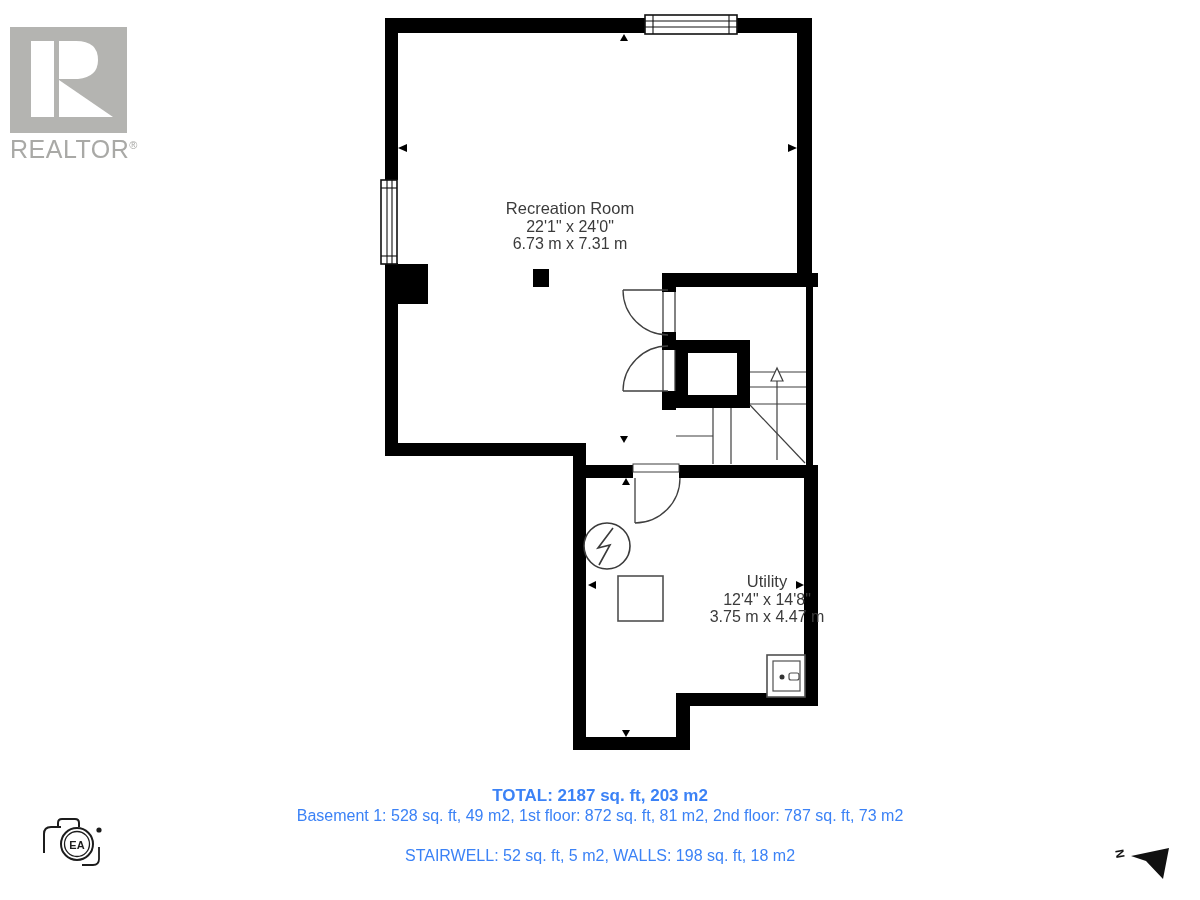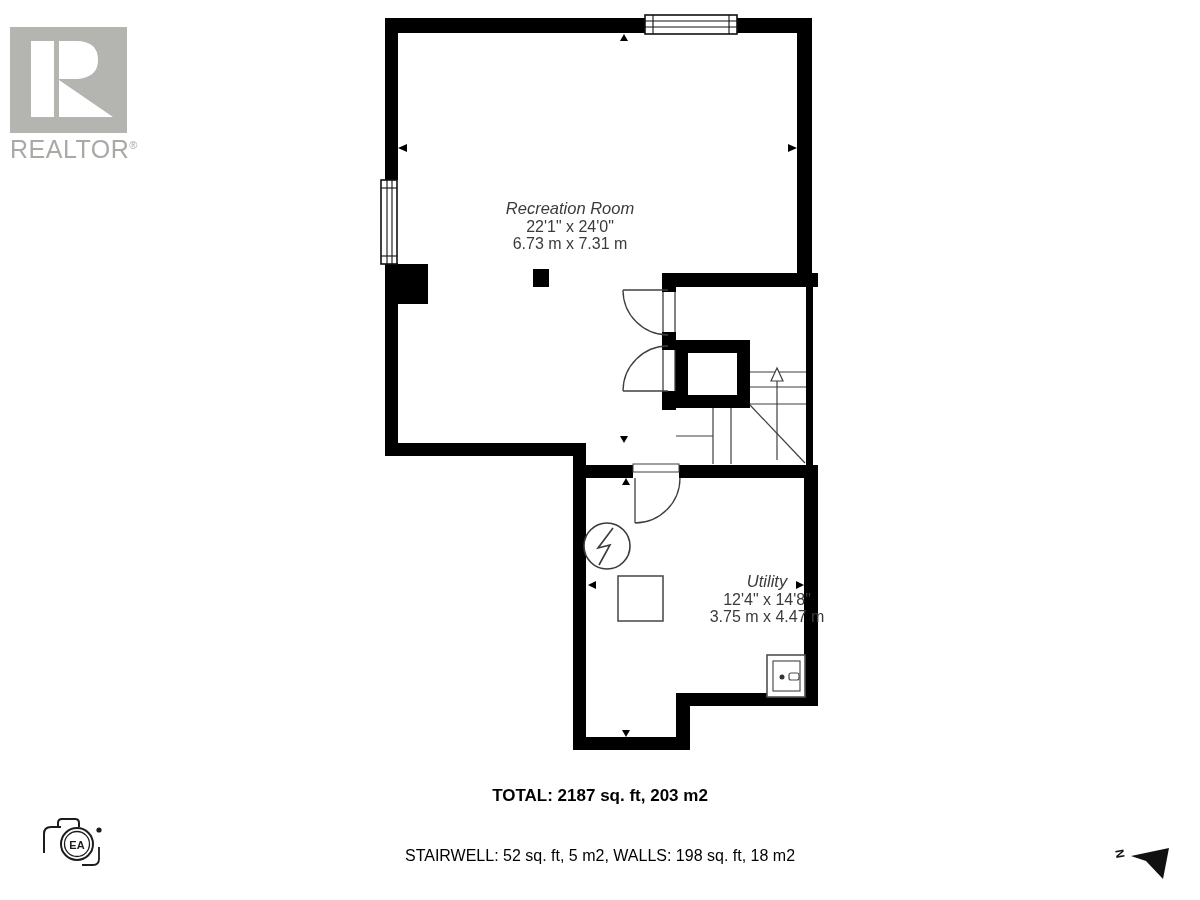--- a/index.html
+++ b/index.html
@@ -2,32 +2,32 @@
 <html><head>
 <meta charset="utf-8">
 <style>
   html,body{margin:0;padding:0;background:#fff;}
   .page{position:relative;width:1200px;height:900px;background:#fff;overflow:hidden;
         font-family:"Liberation Sans","DejaVu Sans",sans-serif;}
   svg{display:block;}
   .plan-svg{position:absolute;left:0;top:0;}
   
   .room-label{position:absolute;text-align:center;color:#3b3b3b;}
-  .room-label .rname{font-size:16.5px;line-height:17.5px;font-style:italic;}
+  .room-label .rname{font-size:16.5px;line-height:17.5px;}
   .room-label .rdim{font-size:16px;line-height:17.5px;}
   #rec-label{left:460px;top:200px;width:220px;}
   #util-label{left:619px;top:573px;width:200px;padding-left:48px;}
   
   .logo{position:absolute;left:10px;top:27px;width:120px;}
   .logo-text{margin-top:2px;font-size:25px;letter-spacing:.5px;color:#a9a9a6;text-align:left;white-space:nowrap;}
   .logo-text sup{font-size:11px;}
   
   .wm{position:absolute;left:0;top:822px;width:100%;text-align:center;
       font-size:27px;font-weight:bold;color:#d9d9d9;letter-spacing:1px;z-index:0;white-space:nowrap;}
-  .sumline{position:absolute;left:0;width:100%;text-align:center;color:#000000;z-index:1;white-space:nowrap;}
+  .sumline{position:absolute;left:0;width:100%;text-align:center;color:#3b82f6;z-index:1;white-space:nowrap;}
   .total{top:786px;font-size:17px;font-weight:bold;}
   .floors{top:807px;font-size:16px;}
   .ex1{top:827px;font-size:16px;}
   .ex2{top:847px;font-size:16px;}
   .disclaimer{top:881px;font-size:9px;font-weight:bold;color:#2e2e2e;}
   .badge{position:absolute;left:28px;top:803px;}
   .north{position:absolute;left:1100px;top:828px;}
 </style>
 </head>
 <body>
@@ -165,20 +165,21 @@
       <rect x="21" y="14" width="23" height="76" fill="#fff"></rect>
       <path d="M49,14 L66,14 Q88,14 88,33 Q88,50 68,52 L49,52 Z" fill="#fff"></path>
       <polygon points="49,53 103,90 49,90" fill="#fff"></polygon>
     </svg>
     <div class="logo-text">
       <span>REALTOR</span><sup>®</sup>
     </div>
   </div>
 
   <div class="sumline total">TOTAL: 2187 sq. ft, 203 m2</div>
+  <div class="sumline floors">Basement 1: 528 sq. ft, 49 m2, 1st floor: 872 sq. ft, 81 m2, 2nd floor: 787 sq. ft, 73 m2</div>
   <div class="sumline ex2">STAIRWELL: 52 sq. ft, 5 m2, WALLS: 198 sq. ft, 18 m2</div>
 
   <svg class="badge" width="90" height="75" viewBox="0 0 90 75">
     <g stroke="#1c1c1c" stroke-width="2" fill="none">
       <path d="M16,50 V31 q0,-7 7,-7 h10"></path>
       <path d="M30,24 v-4 q0,-4 4,-4 h13 q4,0 4,4 v4"></path>
       <circle cx="49" cy="41" r="16"></circle>
       <circle cx="49" cy="41" r="12.5" stroke-width="1.3"></circle>
       <path d="M71,44 V56 q0,6 -6,6 H54" stroke-width="1.8"></path>
     </g>

